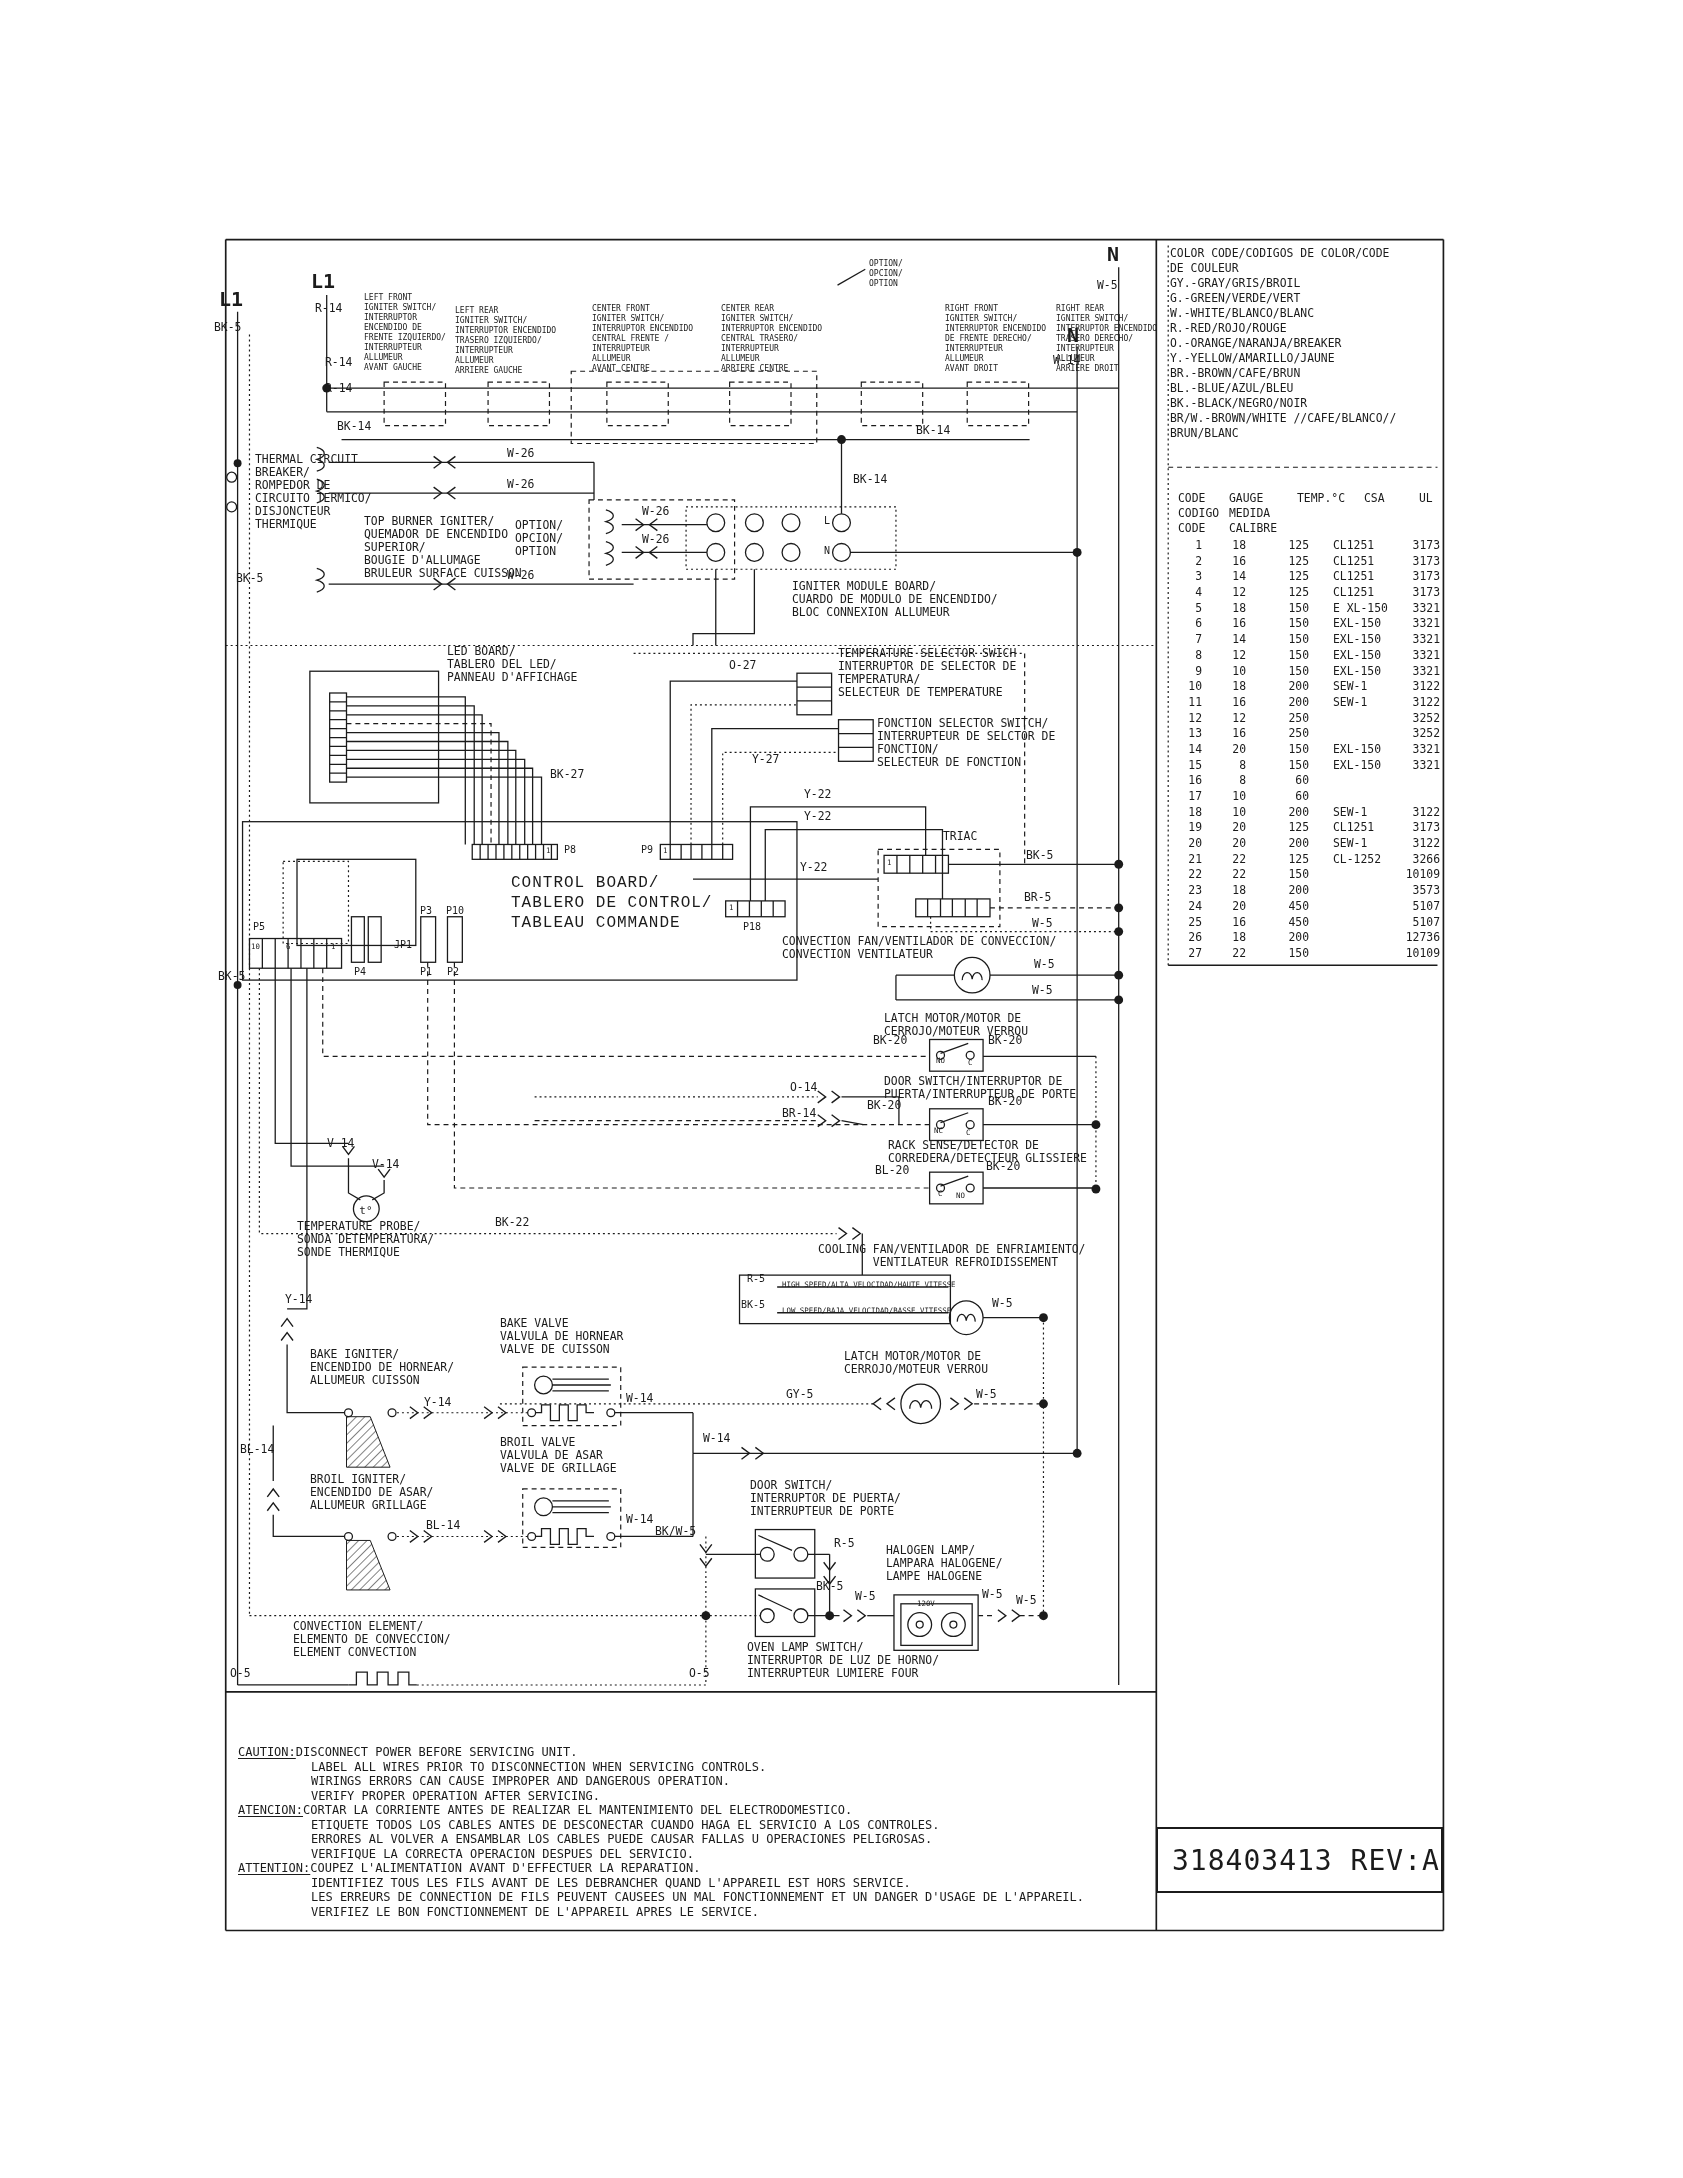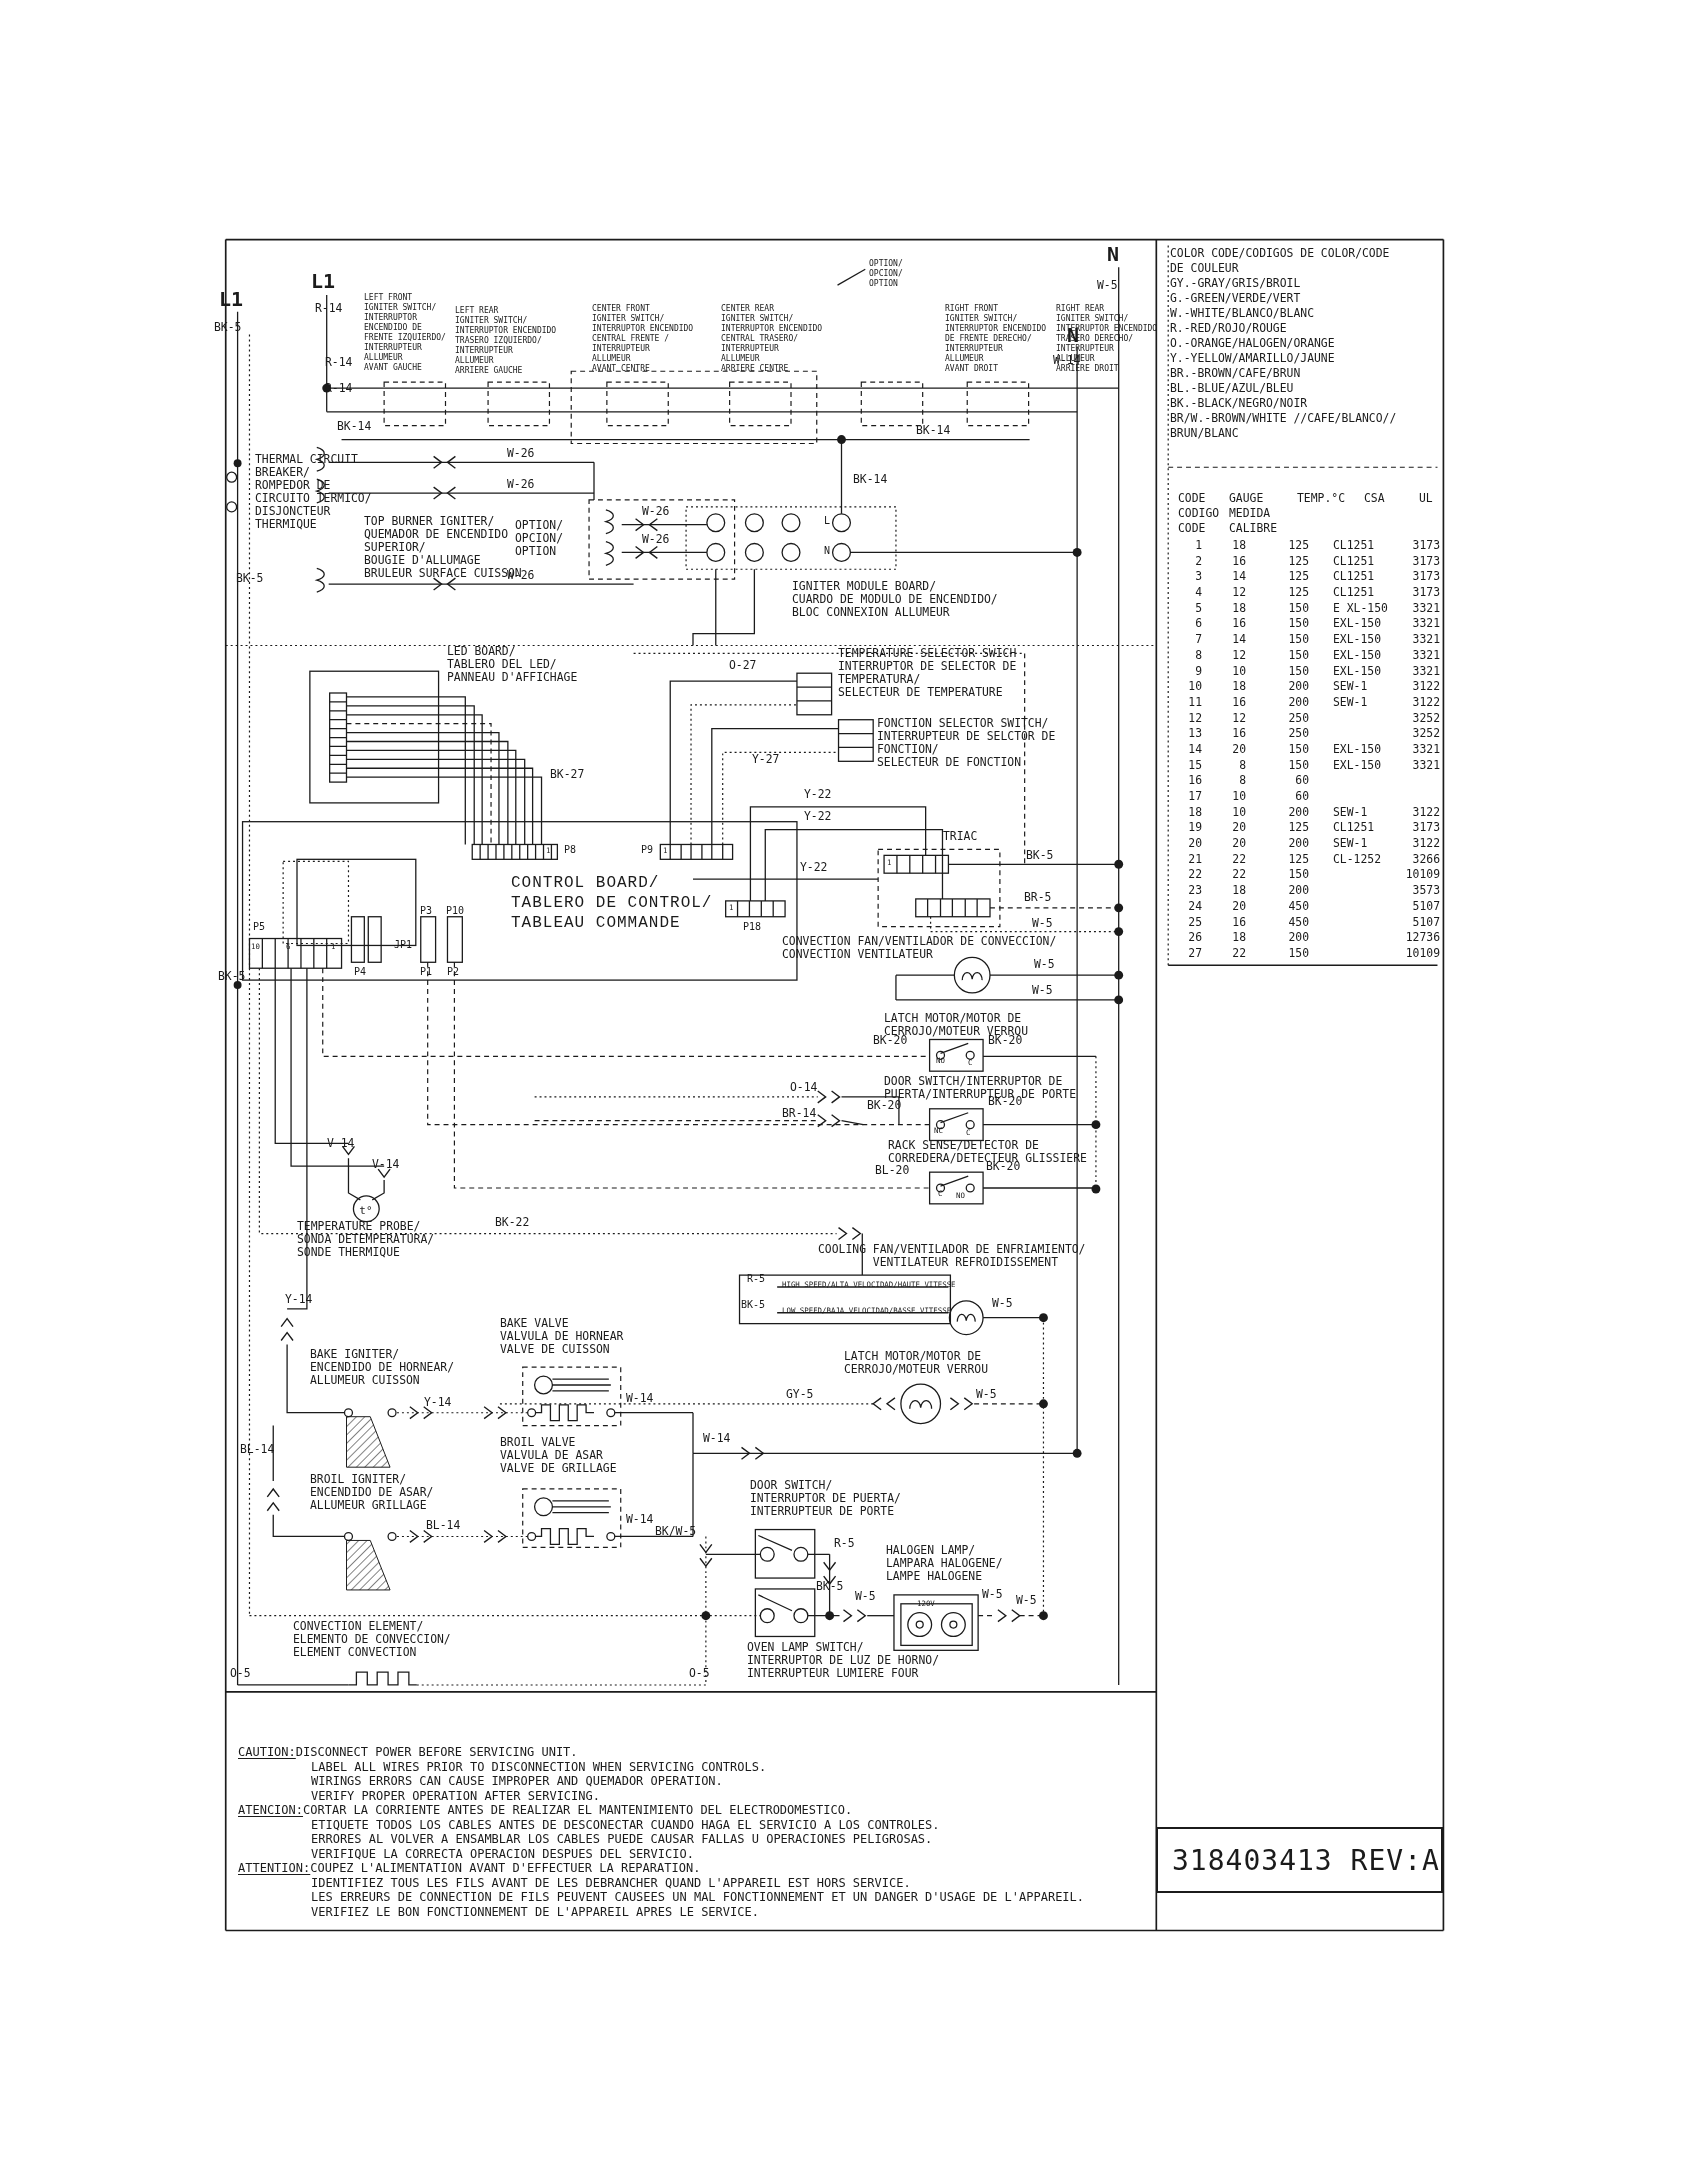--- a/index.html
+++ b/index.html
@@ -527,21 +527,21 @@
       <div class="ann micro" style="left: 286px; top: 943px;">6</div>
       <div class="ann micro" style="left: 331px; top: 943px;">1</div>
       <div class="ann micro" style="left: 546px; top: 847px;">1</div>
       <div class="ann micro" style="left: 663px; top: 847px;">1</div>
       <div class="ann micro" style="left: 729px; top: 904px;">1</div>
       <div class="ann micro" style="left: 887px; top: 859px;">1</div>
     </div>
 
   <div class="colorcode">
     <div id="cc-title"><div>COLOR CODE/CODIGOS DE COLOR/CODE</div><div>DE COULEUR</div></div>
-    <div id="cc-entries"><div>GY.-GRAY/GRIS/BROIL</div><div>G.-GREEN/VERDE/VERT</div><div>W.-WHITE/BLANCO/BLANC</div><div>R.-RED/ROJO/ROUGE</div><div>O.-ORANGE/HALOGEN/ORANGE</div><div>Y.-YELLOW/AMARILLO/JAUNE</div><div>BR.-BROWN/CAFE/BRUN</div><div>BL.-BLUE/AZUL/BLEU</div><div>BK.-BLACK/NEGRO/NOIR</div><div>BR/W.-BROWN/WHITE //CAFE/BLANCO//</div><div>BRUN/BLANC</div></div>
+    <div id="cc-entries"><div>GY.-GRAY/GRIS/BROIL</div><div>G.-GREEN/VERDE/VERT</div><div>W.-WHITE/BLANCO/BLANC</div><div>R.-RED/ROJO/ROUGE</div><div>O.-ORANGE/NARANJA/BREAKER</div><div>Y.-YELLOW/AMARILLO/JAUNE</div><div>BR.-BROWN/CAFE/BRUN</div><div>BL.-BLUE/AZUL/BLEU</div><div>BK.-BLACK/NEGRO/NOIR</div><div>BR/W.-BROWN/WHITE //CAFE/BLANCO//</div><div>BRUN/BLANC</div></div>
   </div>
 
   <div class="wiretable">
     <div class="wt-head">
       <span class="hc1">CODE</span>
       <span class="hc2">GAUGE</span>
       <span class="hc3">TEMP.°C</span>
       <span class="hc4">CSA</span>
       <span class="hc5">UL</span>
       <span class="hs1">CODIGO</span>
@@ -576,21 +576,21 @@
         <div class="wt-row"><span class="c1">24</span><span class="c2">20</span><span class="c3">450</span><span class="c4"></span><span class="c5">5107</span></div>
         <div class="wt-row"><span class="c1">25</span><span class="c2">16</span><span class="c3">450</span><span class="c4"></span><span class="c5">5107</span></div>
         <div class="wt-row"><span class="c1">26</span><span class="c2">18</span><span class="c3">200</span><span class="c4"></span><span class="c5">12736</span></div>
         <div class="wt-row"><span class="c1">27</span><span class="c2">22</span><span class="c3">150</span><span class="c4"></span><span class="c5">10109</span></div>
       </div>
   </div>
 
   <div class="caution" id="caution">
       <div class="cl"><u>CAUTION:</u>DISCONNECT POWER BEFORE SERVICING UNIT.</div>
       <div class="cl ind">LABEL ALL WIRES PRIOR TO DISCONNECTION WHEN SERVICING CONTROLS.</div>
-      <div class="cl ind">WIRINGS ERRORS CAN CAUSE IMPROPER AND QUEMADOR OPERATION.</div>
+      <div class="cl ind">WIRINGS ERRORS CAN CAUSE IMPROPER AND DANGEROUS OPERATION.</div>
       <div class="cl ind">VERIFY PROPER OPERATION AFTER SERVICING.</div>
       <div class="cl"><u>ATENCION:</u>CORTAR LA CORRIENTE ANTES DE REALIZAR EL MANTENIMIENTO DEL ELECTRODOMESTICO.</div>
       <div class="cl ind">ETIQUETE TODOS LOS CABLES ANTES DE DESCONECTAR CUANDO HAGA EL SERVICIO A LOS CONTROLES.</div>
       <div class="cl ind">ERRORES AL VOLVER A ENSAMBLAR LOS CABLES PUEDE CAUSAR FALLAS U OPERACIONES PELIGROSAS.</div>
       <div class="cl ind">VERIFIQUE LA CORRECTA OPERACION DESPUES DEL SERVICIO.</div>
       <div class="cl"><u>ATTENTION:</u>COUPEZ L'ALIMENTATION AVANT D'EFFECTUER LA REPARATION.</div>
       <div class="cl ind">IDENTIFIEZ TOUS LES FILS AVANT DE LES DEBRANCHER QUAND L'APPAREIL EST HORS SERVICE.</div>
       <div class="cl ind">LES ERREURS DE CONNECTION DE FILS PEUVENT CAUSEES UN MAL FONCTIONNEMENT ET UN DANGER D'USAGE DE L'APPAREIL.</div>
       <div class="cl ind">VERIFIEZ LE BON FONCTIONNEMENT DE L'APPAREIL APRES LE SERVICE.</div>
     </div>

